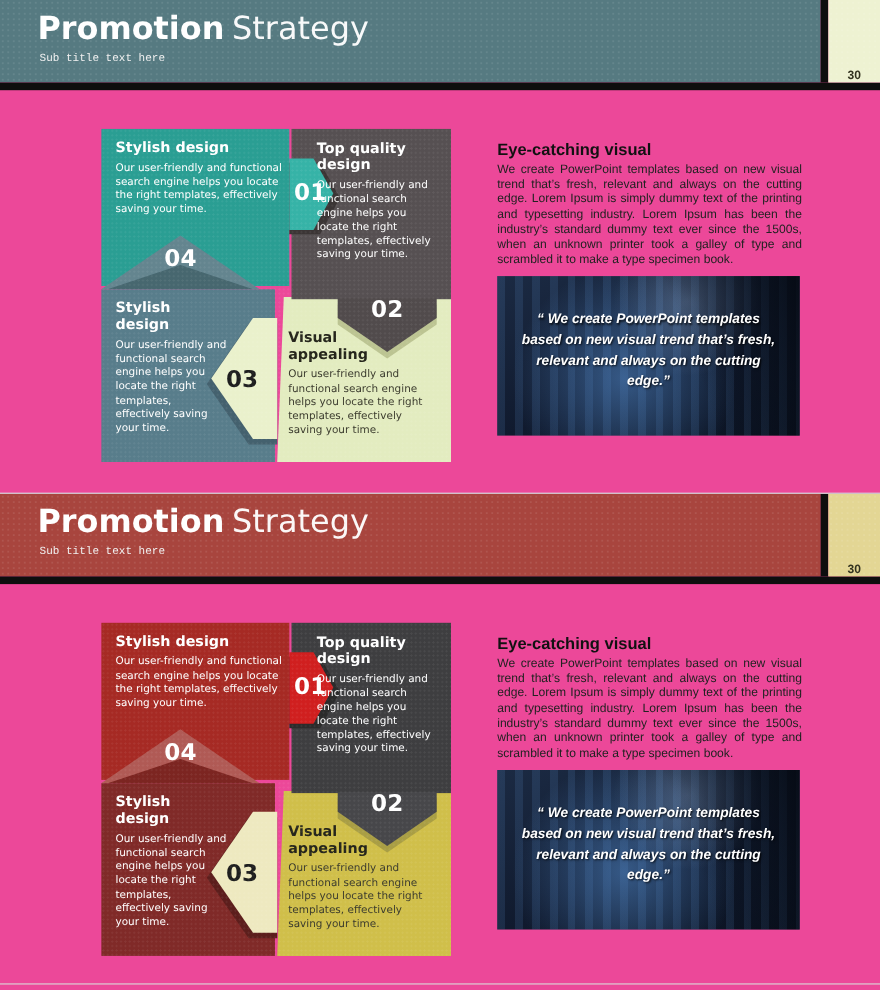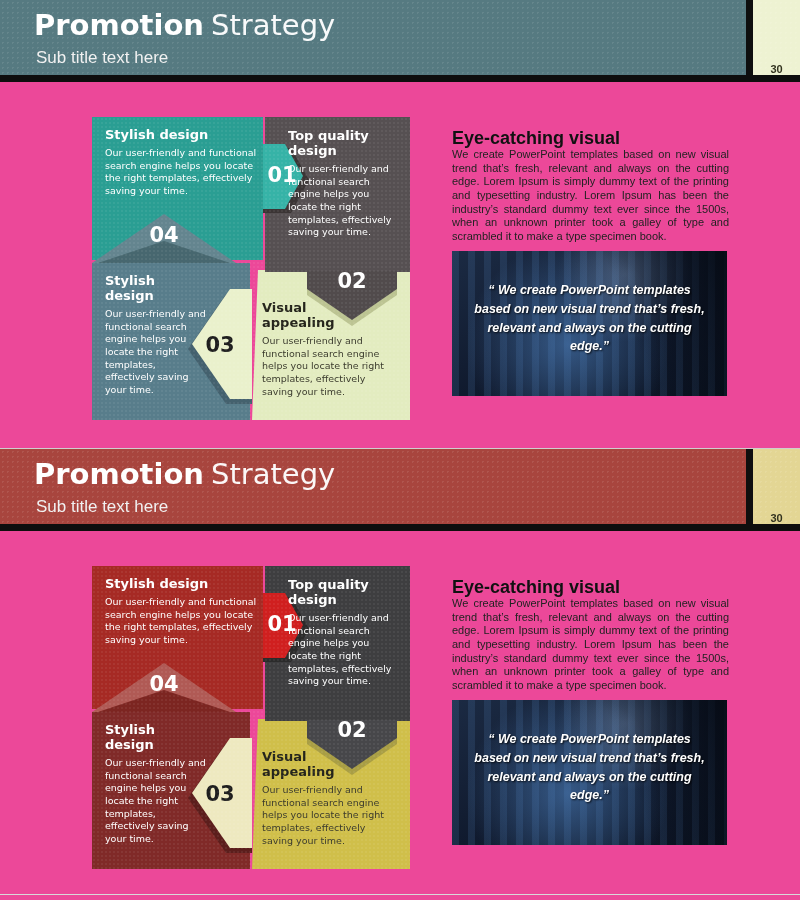--- a/index.html
+++ b/index.html
@@ -12,21 +12,21 @@
   .header{position:absolute;left:0;top:0;width:800px;height:82px;}
   .band{position:absolute;left:0;top:0;width:746px;height:75px;background-color:var(--header-bg);}
   .pagebox{position:absolute;left:753px;top:0;width:47px;height:75px;background-color:var(--page-box-bg);
            display:flex;align-items:flex-end;justify-content:center;font-size:11px;font-weight:bold;color:#33331f;}
   .vsep{position:absolute;left:746px;top:0;width:7px;height:75px;background:#0e0e0e;}
   .hbar{position:absolute;left:0;top:75px;width:800px;height:7px;background:#0e0e0e;}
   .dotted{background-image:radial-gradient(rgba(255,255,255,0.09) 1px,transparent 1px);background-size:5px 5px;}
   .title{position:absolute;left:34px;top:8px;color:#fff;font-family:"DejaVu Sans",sans-serif;font-size:29px;white-space:nowrap;}
   .title .tb{font-weight:bold;}
   .title .tl2{font-weight:normal;margin-left:7px;opacity:.96;}
-  .subtitle{position:absolute;left:36px;top:48px;color:#f1f1f1;font-family:Liberation Sans, sans-serif;font-size:17px;}
+  .subtitle{position:absolute;left:36px;top:48px;color:#f1f1f1;font-family:Liberation Mono, monospace;font-size:10px;}
 
   
   .diagram{position:absolute;left:92px;top:117px;width:318px;height:303px;font-family:"DejaVu Sans",sans-serif;}
   .diagram::after{content:"";position:absolute;inset:0;pointer-events:none;
      background-image:radial-gradient(rgba(255,255,255,0.06) 1px,transparent 1px);background-size:4px 4px;}
   .diagram svg{position:absolute;left:0;top:0;}
   .f-tl{fill:var(--q-tl);} .f-tr{fill:var(--q-tr);} .f-bl{fill:var(--q-bl);} .f-br{fill:var(--q-br);}
   .f-tri04{fill:var(--tri04);} .f-tri04sh{fill:var(--tri04-sh);}
   .f-arr01{fill:var(--arr01);} .f-arr01sh{fill:var(--arr01-sh);}
   .f-arr02{fill:var(--arr02);} .f-arr02sh{fill:var(--arr02-sh);}
@@ -36,21 +36,21 @@
   .qt p{margin:0;font-size:9.5px;line-height:1.34;}
   .qt.tl{left:13px;top:11px;width:152px;color:#fff;}
   .qt.tr{left:196px;top:12px;width:113px;color:#fff;}
   .qt.bl{left:13px;top:157px;width:103px;color:#fff;}
   .qt.br{left:170px;top:184px;width:137px;color:#3a3a2c;}
   .qt.br h4{color:#25251b;max-width:92px;}
   .num{position:absolute;width:44px;text-align:center;font-weight:bold;font-size:21px;color:#fff;}
   .n01{left:168px;top:46px;} .n02{left:238px;top:152px;} .n03{left:106px;top:216px;color:#1e1e1e;} .n04{left:50px;top:106px;}
 
   
-  .rc-heading{position:absolute;left:452px;top:128px;margin:0;font-size:18px;font-weight:bold;color:#111;}
+  .rc-heading{position:absolute;left:452px;top:128px;margin:0;font-size:15px;font-weight:bold;color:#111;}
   .rc-para{position:absolute;left:452px;top:148px;width:277px;margin:0;font-size:11px;line-height:1.24;
            color:#222;text-align:justify;}
   .photo{position:absolute;left:452px;top:251px;width:275px;height:145px;overflow:hidden;
      display:flex;align-items:center;justify-content:center;
      background:
        linear-gradient(250deg, rgba(4,8,16,0.88) 0%, rgba(10,20,40,0) 38%),
        radial-gradient(circle at 63% 16%, rgba(165,195,235,0.32), rgba(165,195,235,0) 32%),
        radial-gradient(circle at 42% 64%, rgba(90,150,220,0.5), rgba(90,150,220,0) 55%),
        repeating-linear-gradient(90deg, rgba(110,170,240,0.13) 0 7px, rgba(110,170,240,0) 7px 16px),
        linear-gradient(160deg,#1b2a43 0%,#101a2e 60%,#0b1322 100%);}

